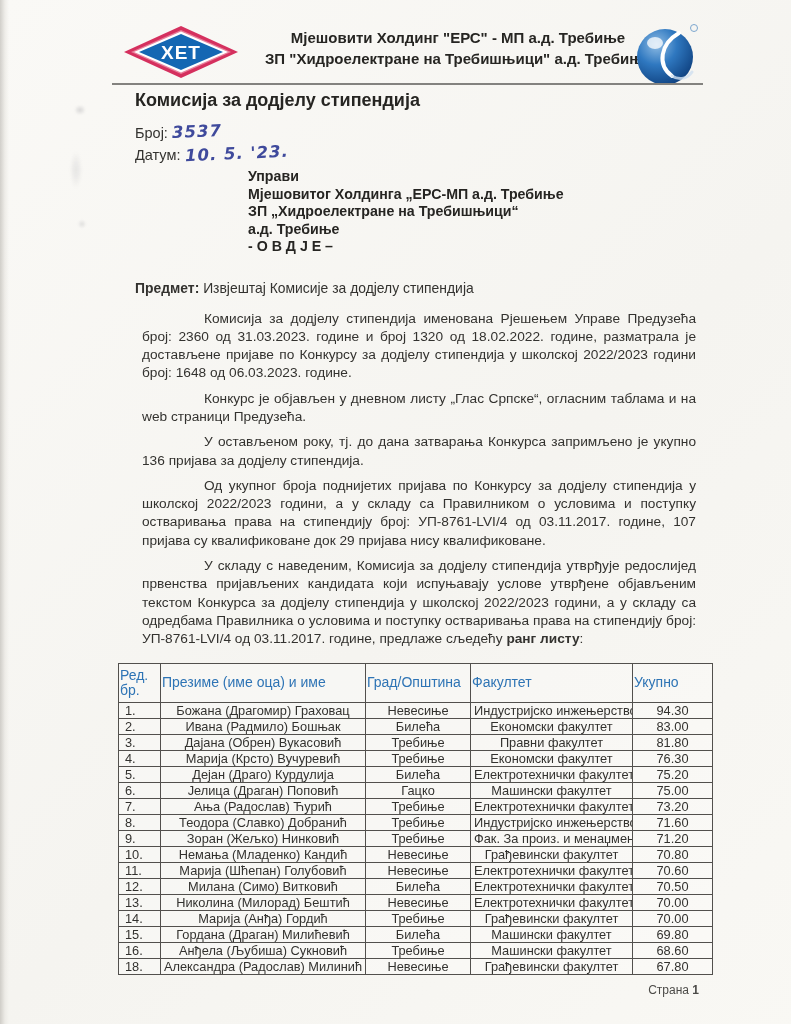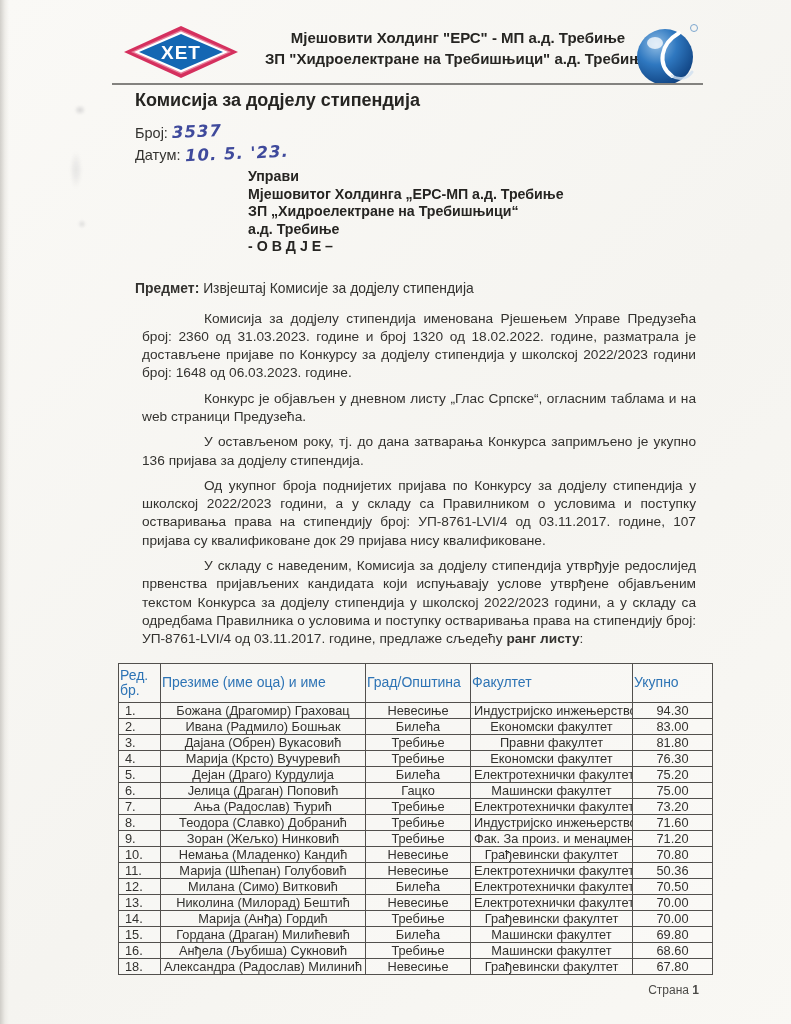--- a/index.html
+++ b/index.html
@@ -211,21 +211,21 @@
             <td>Немања (Младенко) Кандић</td>
             <td>Невесиње</td>
             <td>Грађевински факултет</td>
             <td>70.80</td>
           </tr>
           <tr>
             <td>11.</td>
             <td>Марија (Шћепан) Голубовић</td>
             <td>Невесиње</td>
             <td>Електротехнички факултет</td>
-            <td>50.36</td>
+            <td>70.60</td>
           </tr>
           <tr>
             <td>12.</td>
             <td>Милана (Симо) Витковић</td>
             <td>Билећа</td>
             <td>Електротехнички факултет</td>
             <td>70.50</td>
           </tr>
           <tr>
             <td>13.</td>

